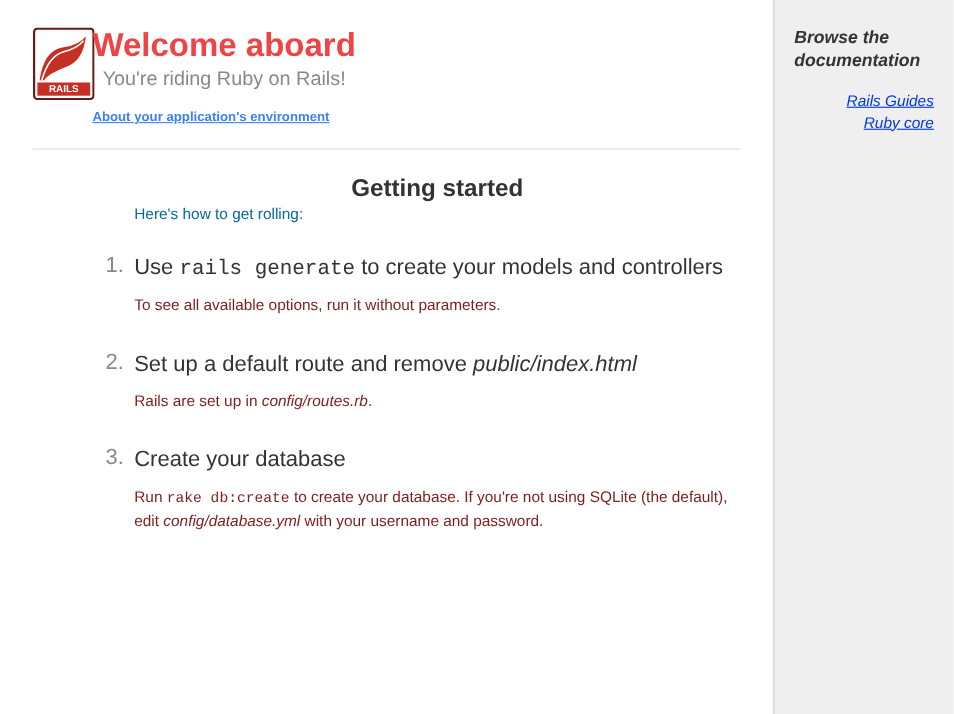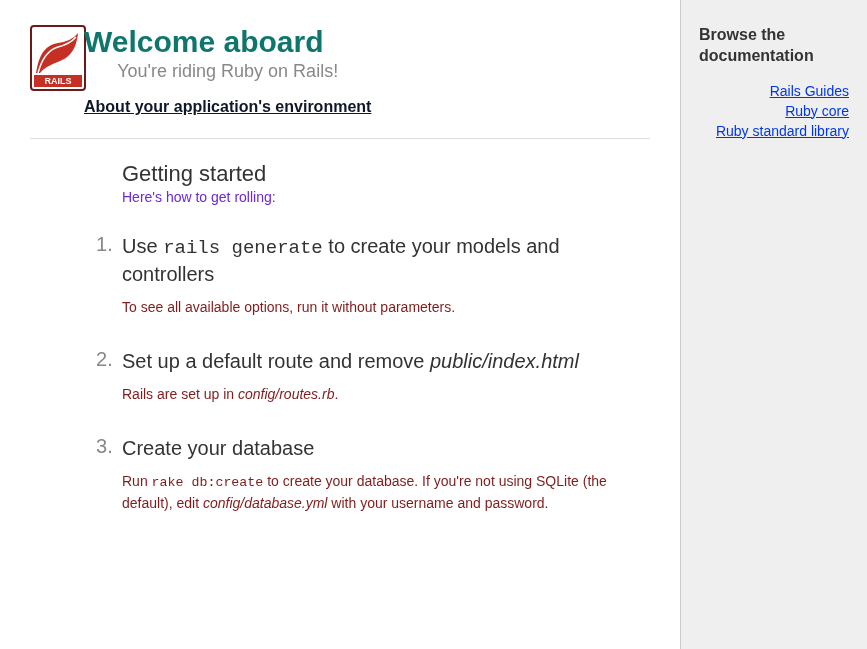--- a/index.html
+++ b/index.html
@@ -25,47 +25,48 @@
       margin-bottom: 22px;
     }
     .logo {
       width: 36px;
       height: 66px;
       flex-shrink: 0;
     }
     .header-text h1 {
       font-size: 30px;
       font-weight: bold;
-      color: #0f766e;
+      color: #ef4444;
       margin-bottom: 2px;
     }
     .header-text .subtitle {
       font-size: 18px;
       color: #888;
       margin-bottom: 16px;
       text-align: center;
     }
     .env-link {
-      font-size: 16px;
-      color: #0f172a;
+      font-size: 12px;
+      color: #3b82f6;
       text-decoration: underline;
       font-weight: bold;
     }
     .getting-started {
       padding-left: 92px;
     }
     .getting-started h2 {
       font-size: 22px;
-      font-weight: normal;
+      font-weight: bold;
       color: #333;
       margin-bottom: 2px;
+      text-align: center;
     }
     .getting-started .gs-sub {
       font-size: 14px;
-      color: #6d28d9;
+      color: #0369a1;
       margin-bottom: 28px;
     }
     ol.steps {
       list-style: none;
       counter-reset: step;
     }
     ol.steps li {
       position: relative;
       margin-bottom: 30px;
       padding-left: 0;
@@ -91,24 +92,25 @@
       line-height: 1.5;
     }
     code.inline {
       font-family: "Courier New", Courier, monospace;
       font-size: 0.95em;
     }
     .italic-file {
       font-style: italic;
     }
     .sidebar {
-      width: 187px;
+      width: 164px;
       background: #efefef;
       border-left: 1px solid #ccc;
       padding: 25px 18px;
+      font-style: italic;
     }
     .sidebar h3 {
       font-size: 16px;
       font-weight: bold;
       color: #333;
       line-height: 1.3;
       margin-bottom: 16px;
     }
     .sidebar ul {
       list-style: none;
@@ -173,15 +175,14 @@
       </li>
     </ol>
   </div>
 </div>
 
 <div class="sidebar">
   <h3>Browse the documentation</h3>
   <ul>
     <li><a href="#">Rails Guides</a></li>
     <li><a href="#">Ruby core</a></li>
-    <li><a href="#">Ruby standard library</a></li>
   </ul>
 </div>
 
 </body></html>

